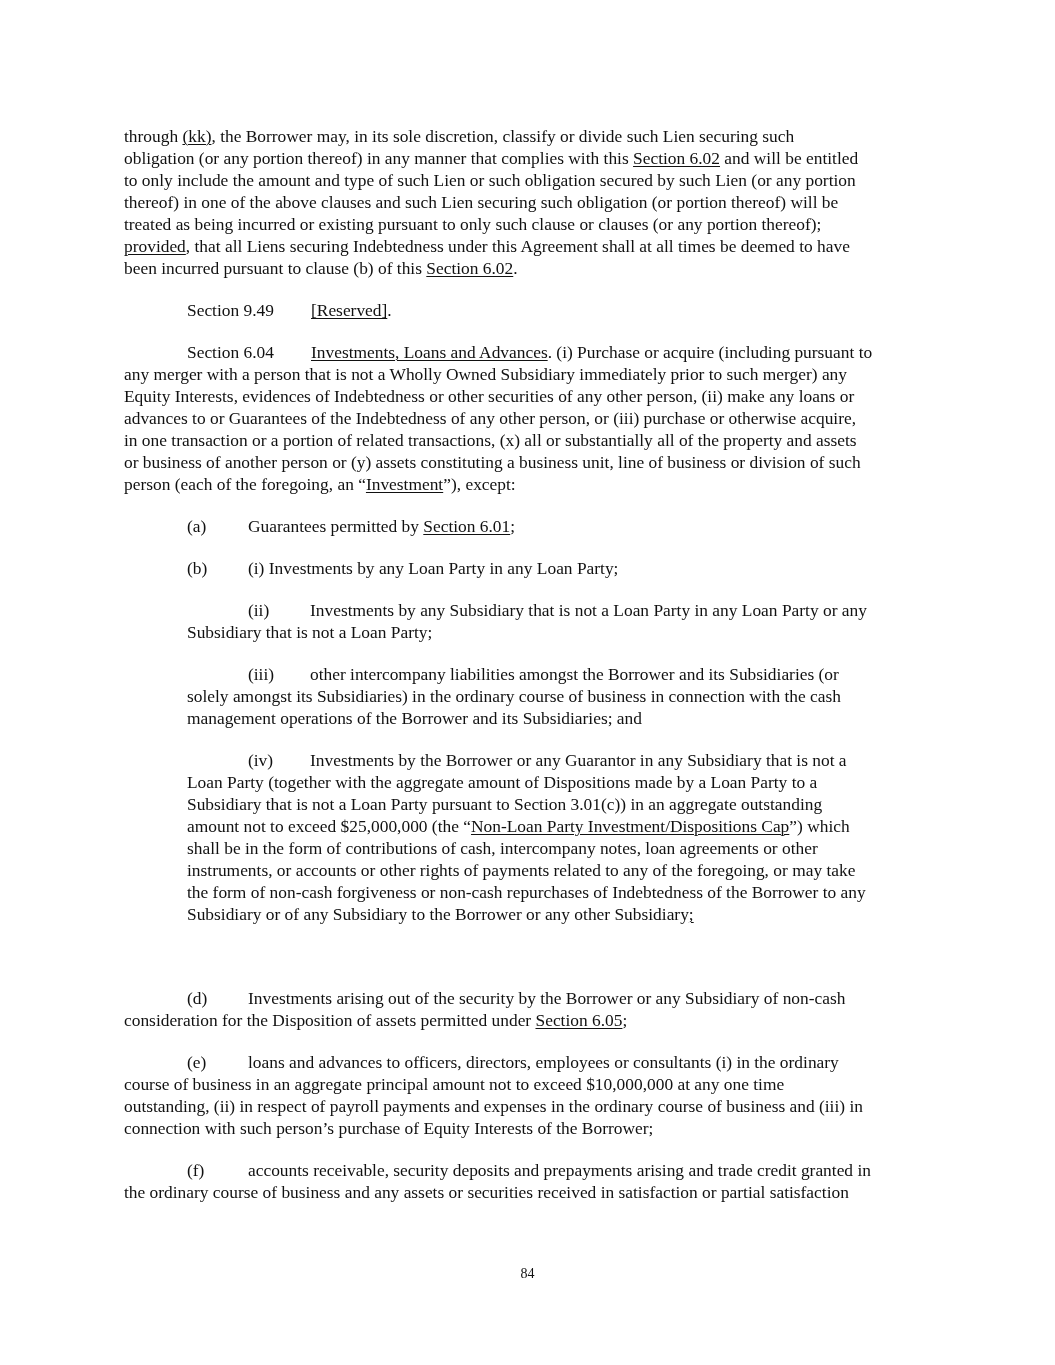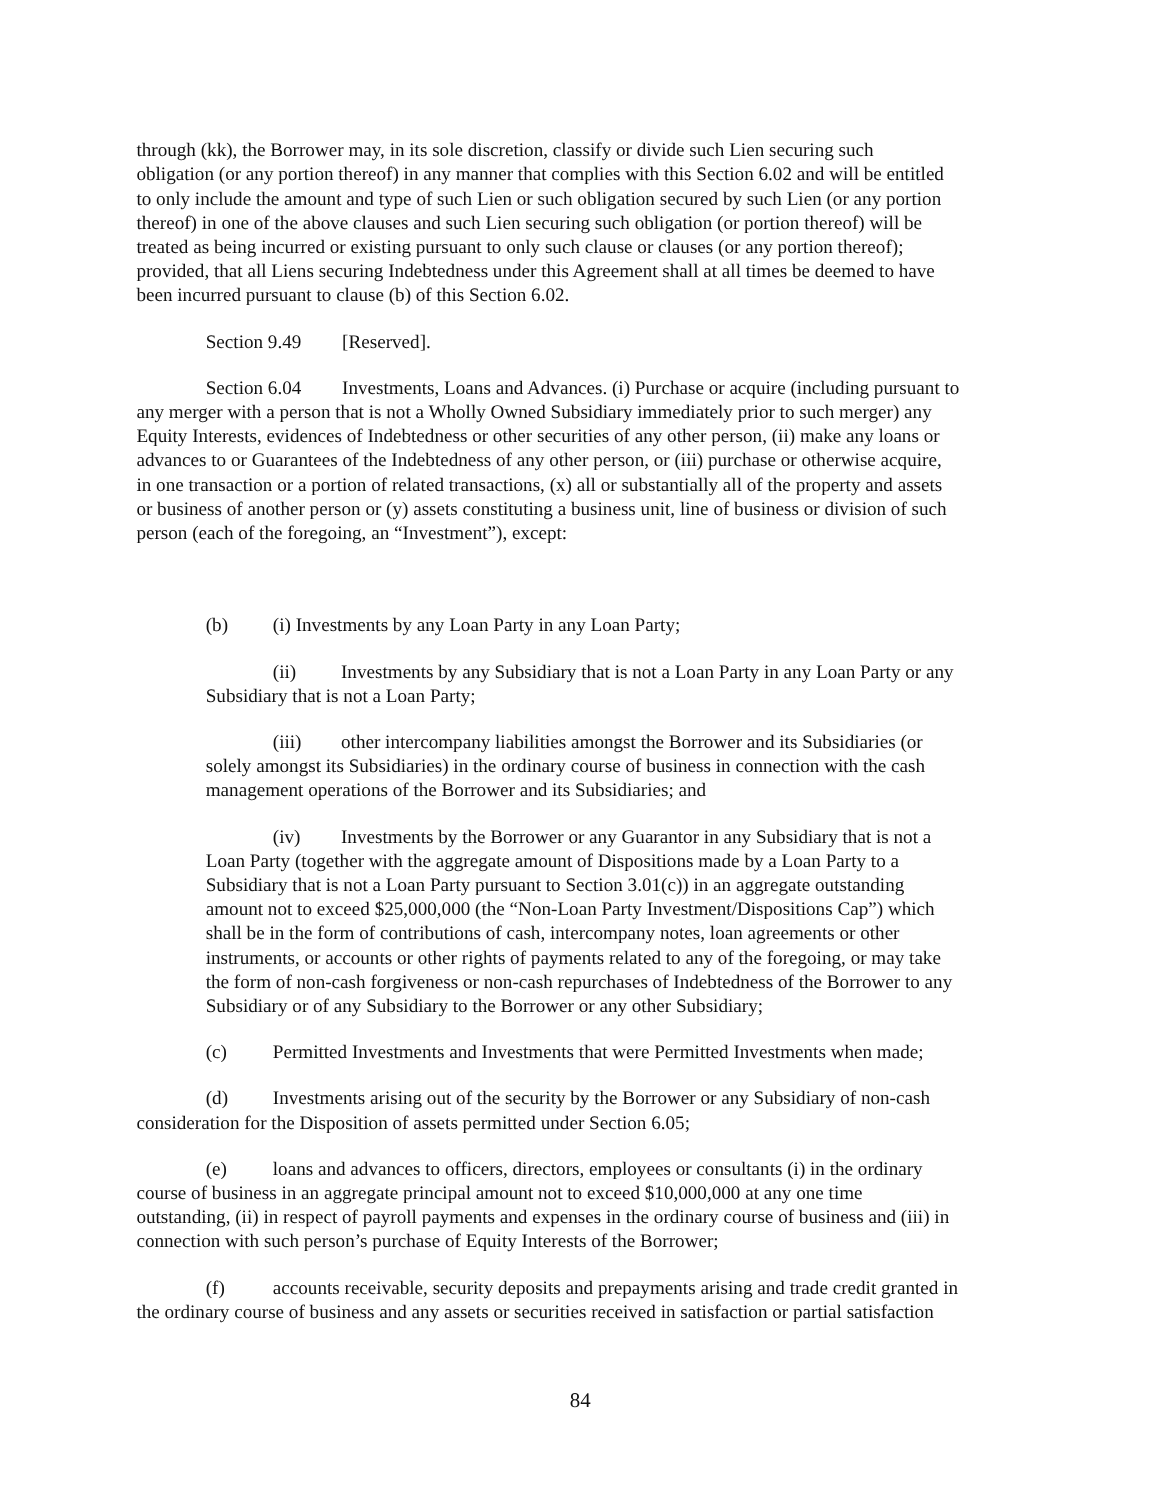--- a/index.html
+++ b/index.html
@@ -6,23 +6,23 @@
     body {
       width: 1055px; height: 1365px; position: relative; overflow: hidden;
       font-family: "Liberation Serif", serif; color: #111111;
     }
     .page { position: absolute; left: 0; top: 0; width: 1055px; height: 1365px; background: #fff; }
     .line {
       position: absolute; left: 124px; white-space: nowrap;
       font-size: 17.4px; line-height: 22px; height: 22px;
     }
     .ind1 { left: 187px; }
-    .u { text-underline-offset: 2px; text-decoration-thickness: 1px; }
+    .u { text-decoration: underline; text-underline-offset: 2px; text-decoration-thickness: 1px; }
     .tab-lbl { display: inline-block; }
-    .pagenum { position: absolute; top: 1263px; left: 0; width: 1055px; text-align: center; font-size: 19px; line-height: 22px; }
+    .pagenum { position: absolute; top: 1263px; left: 0; width: 1055px; text-align: center; font-size: 14px; line-height: 22px; }
   </style>
 </head>
 <body>
 
 <div class="page">
 
   <div>
     <div class="line" style="top:125px"><span>through </span><span class="u">(kk)</span><span>, the Borrower may, in its sole discretion, classify or divide such Lien securing such</span></div>
     <div class="line" style="top:147px"><span>obligation (or any portion thereof) in any manner that complies with this </span><span class="u">Section 6.02</span><span> and will be entitled</span></div>
     <div class="line" style="top:169px">to only include the amount and type of such Lien or such obligation secured by such Lien (or any portion</div>
@@ -37,20 +37,21 @@
   <div>
     <div class="line ind1" style="top:341px"><span class="tab-lbl" style="width:124px">Section 6.04</span><span class="u">Investments, Loans and Advances</span><span>.  (i) Purchase or acquire (including pursuant to</span></div>
     <div class="line" style="top:363px">any merger with a person that is not a Wholly Owned Subsidiary immediately prior to such merger) any</div>
     <div class="line" style="top:385px">Equity Interests, evidences of Indebtedness or other securities of any other person, (ii) make any loans or</div>
     <div class="line" style="top:407px">advances to or Guarantees of the Indebtedness of any other person, or (iii) purchase or otherwise acquire,</div>
     <div class="line" style="top:429px">in one transaction or a portion of related transactions, (x) all or substantially all of the property and assets</div>
     <div class="line" style="top:451px">or business of another person or (y) assets constituting a business unit, line of business or division of such</div>
     <div class="line" style="top:473px"><span>person (each of the foregoing, an “</span><span class="u">Investment</span><span>”), except:</span></div>
   </div>
 
+  <div class="line ind1" style="top:515px"><span class="tab-lbl" style="width:61px">(a)</span><span>Guarantees permitted by </span><span class="u">Section 6.01</span><span>;</span></div>
 
   <div class="line ind1" style="top:557px"><span class="tab-lbl" style="width:61px">(b)</span><span>(i) Investments by any Loan Party in any Loan Party;</span></div>
 
   <div>
     <div class="line" style="top:599px;left:248px"><span class="tab-lbl" style="width:62px">(ii)</span><span>Investments by any Subsidiary that is not a Loan Party in any Loan Party or any</span></div>
     <div class="line ind1" style="top:621px">Subsidiary that is not a Loan Party;</div>
   </div>
 
   <div>
     <div class="line" style="top:663px;left:248px"><span class="tab-lbl" style="width:62px">(iii)</span><span>other intercompany liabilities amongst the Borrower and its Subsidiaries (or</span></div>
@@ -62,21 +63,20 @@
     <div class="line" style="top:749px;left:248px"><span class="tab-lbl" style="width:62px">(iv)</span><span>Investments by the Borrower or any Guarantor in any Subsidiary that is not a</span></div>
     <div class="line ind1" style="top:771px">Loan Party (together with the aggregate amount of Dispositions made by a Loan Party to a</div>
     <div class="line ind1" style="top:793px">Subsidiary that is not a Loan Party pursuant to Section 3.01(c)) in an aggregate outstanding</div>
     <div class="line ind1" style="top:815px"><span>amount not to exceed $25,000,000 (the “</span><span class="u">Non-Loan Party Investment/Dispositions Cap</span><span>”) which</span></div>
     <div class="line ind1" style="top:837px">shall be in the form of contributions of cash, intercompany notes, loan agreements or other</div>
     <div class="line ind1" style="top:859px">instruments, or accounts or other rights of payments related to any of the foregoing, or may take</div>
     <div class="line ind1" style="top:881px">the form of non-cash forgiveness or non-cash repurchases of Indebtedness of the Borrower to any</div>
     <div class="line ind1" style="top:903px"><span>Subsidiary or of any Subsidiary to the Borrower or any other Subsidiary</span><span class="u">;</span></div>
   </div>
 
-  <div class="line ind1" style="top:945px"><span class="tab-lbl" style="width:61px">(c)</span><span>Permitted Investments and Investments that were Permitted Investments when made;</span></div>
 
   <div>
     <div class="line ind1" style="top:987px"><span class="tab-lbl" style="width:61px">(d)</span><span>Investments arising out of the security by the Borrower or any Subsidiary of non-cash</span></div>
     <div class="line" style="top:1009px"><span>consideration for the Disposition of assets permitted under </span><span class="u">Section 6.05</span><span>;</span></div>
   </div>
 
   <div>
     <div class="line ind1" style="top:1051px"><span class="tab-lbl" style="width:61px">(e)</span><span>loans and advances to officers, directors, employees or consultants (i) in the ordinary</span></div>
     <div class="line" style="top:1073px">course of business in an aggregate principal amount not to exceed $10,000,000 at any one time</div>
     <div class="line" style="top:1095px">outstanding, (ii) in respect of payroll payments and expenses in the ordinary course of business and (iii) in</div>

